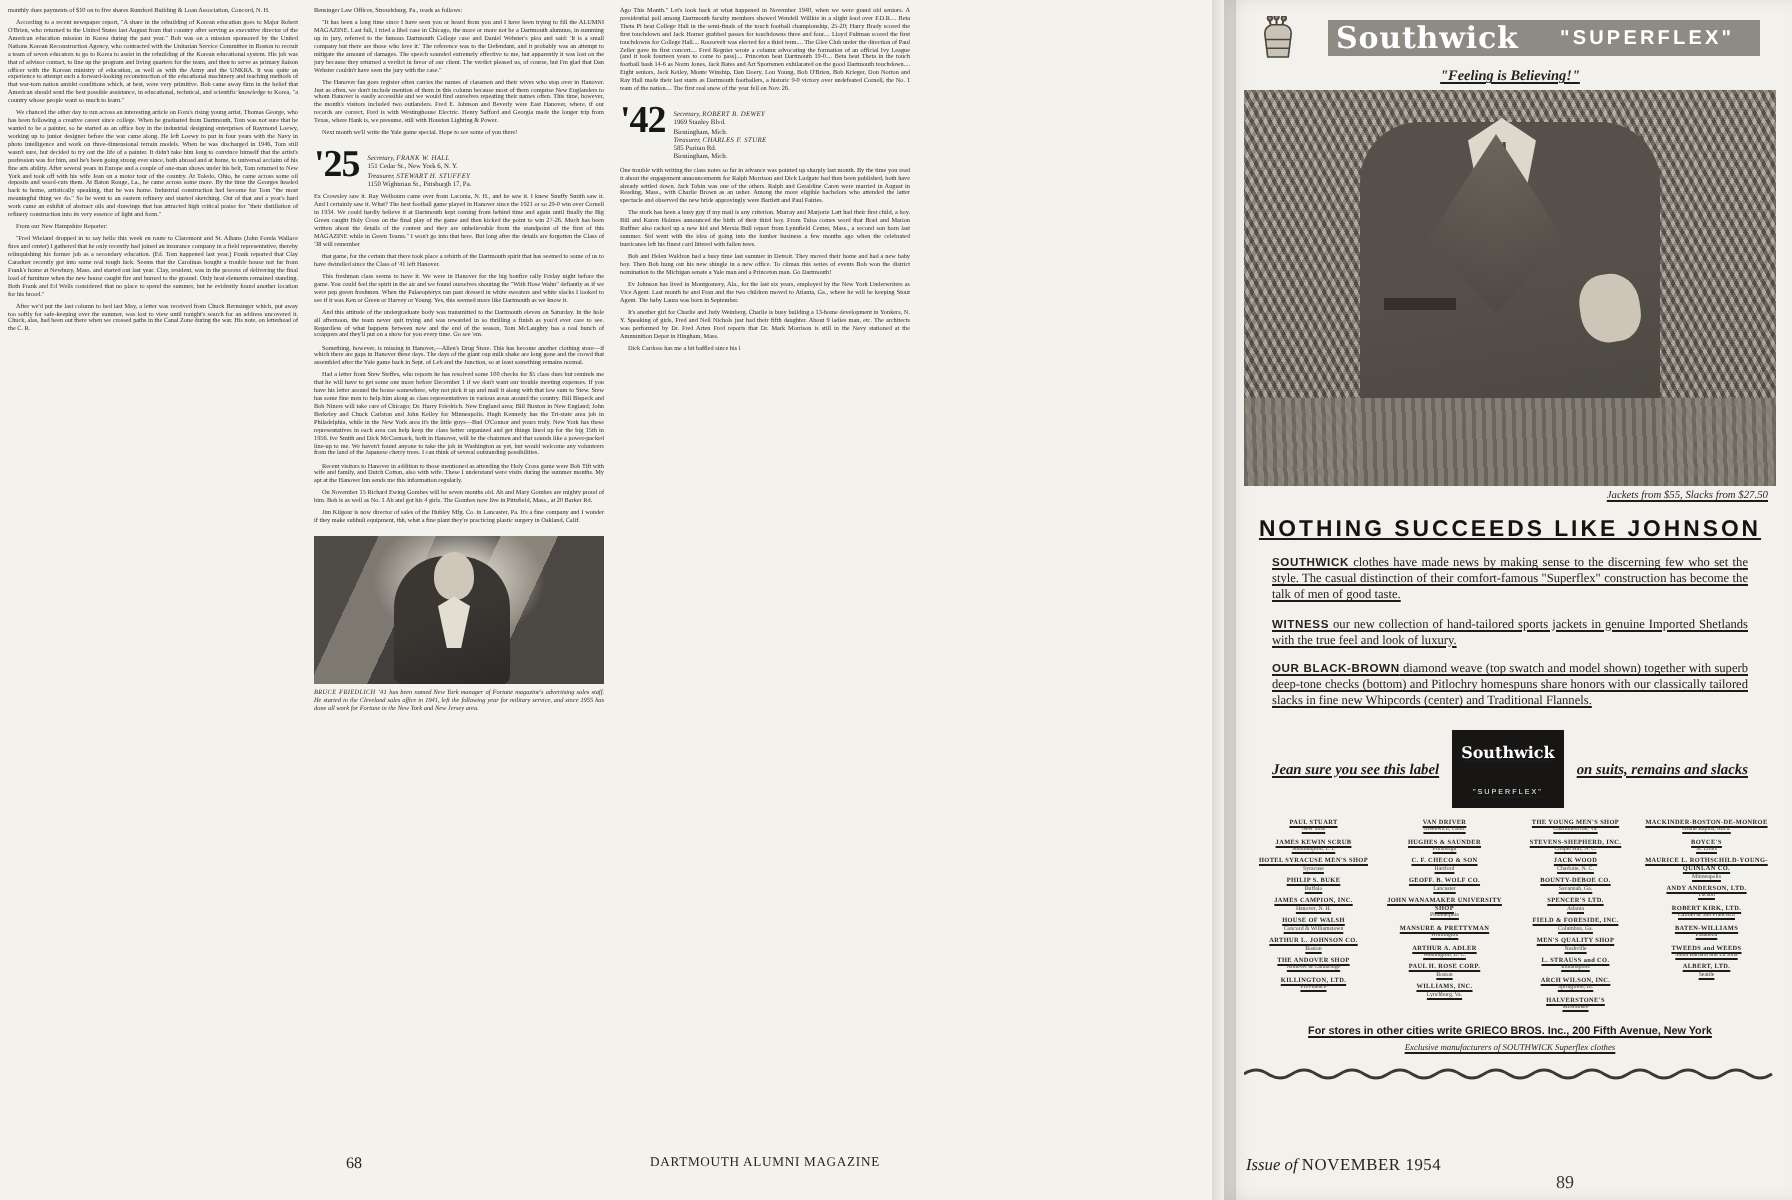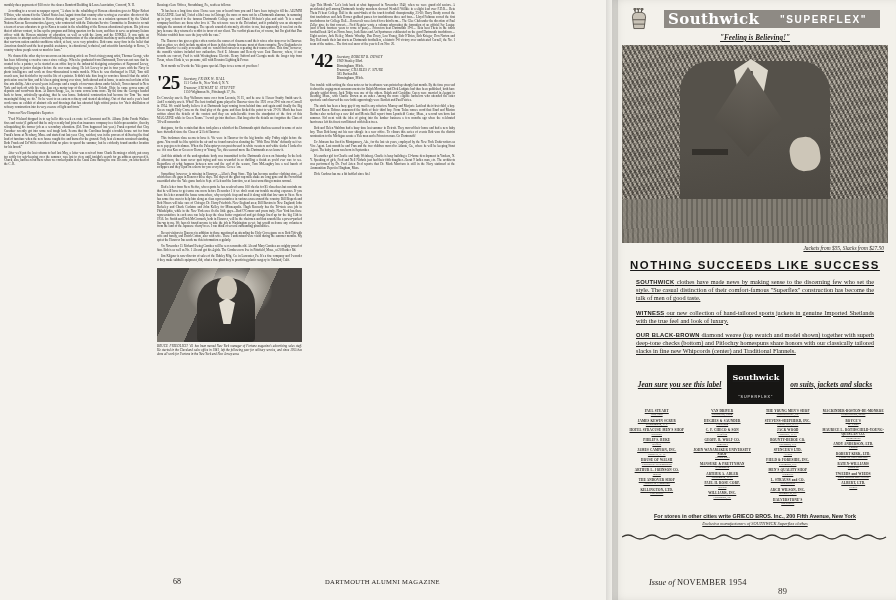--- a/index.html
+++ b/index.html
@@ -49,21 +49,21 @@
      background:#e3ded2;clip-path:polygon(50% 0,100% 18%,72% 100%,28% 100%,0 18%);}
   .cap{font-size:3.2px;line-height:4px;font-style:italic;text-align:justify;
      color:#2a2724;}
   .cap b{font-style:italic;font-weight:normal;letter-spacing:.2px;}
 
   
   .footer{position:absolute;bottom:14px;font-size:7.4px;color:#262321;}
   .pnum-left{left:173px;bottom:14px;font-size:8px;font-family:"Liberation Serif",serif;}
   .magtitle{left:325px;bottom:15px;font-size:6.6px;letter-spacing:.35px;
      font-variant:small-caps;}
-  .issue{left:649px;bottom:13px;font-size:8.4px;font-style:italic;}
+  .issue{left:623px;bottom:13px;font-size:8.4px;font-style:italic;}
   .issue .sc{font-variant:small-caps;font-style:normal;letter-spacing:.3px;}
   .pnum-right{left:778px;bottom:4px;font-size:9px;color:#3a3733;}
 
   
   .ad{position:absolute;left:622px;top:6px;width:266px;height:556px;text-decoration:underline;}
   .adtop{position:relative;height:24px;}
   .bagicon{position:absolute;left:2px;top:2px;width:30px;height:22px;}
   .brandbar{position:absolute;left:42px;top:4px;right:8px;height:18px;
      background:#8e8a84;}
   .brandbar:after{content:"";position:absolute;left:2px;top:2px;right:2px;bottom:2px;
@@ -249,39 +249,39 @@
       <div class="shirt"></div>
       <div class="tie"></div>
       <div class="lapelL"></div>
       <div class="lapelR"></div>
       <div class="pocket"></div>
       <div class="hand"></div>
       <div class="grass"></div>
     </div>
     <div class="pricecap">Jackets from $55, Slacks from $27.50</div>
 
-    <div class="adhead">NOTHING SUCCEEDS LIKE SUCCESS</div>
+    <div class="adhead">NOTHING SUCCEEDS LIKE JOHNSON</div>
 
     <p class="adp">
       <span class="lead">SOUTHWICK</span><span> clothes have made news by making sense to the discerning few who set the style. The casual distinction of their comfort-famous "Superflex" construction has become the talk of men of good taste.</span>
     </p>
     <p class="adp">
       <span class="lead">WITNESS</span><span> our new collection of hand-tailored sports jackets in genuine Imported Shetlands with the true feel and look of luxury.</span>
     </p>
     <p class="adp">
       <span class="lead">OUR BLACK-BROWN</span><span> diamond weave (top swatch and model shown) together with superb deep-tone checks (bottom) and Pitlochry homespuns share honors with our classically tailored slacks in fine new Whipcords (center) and Traditional Flannels.</span>
     </p>
 
     <div class="labelline">
       <span class="it">Jean sure you see this label</span>
       <span class="labelbox">
         <span class="n">Southwick</span><br>
         <span class="s">"SUPERFLEX"</span>
       </span>
-      <span class="it">on suits, jackets and slacks</span>
+      <span class="it">on suits, remains and slacks</span>
     </div>
 
     <div class="stores">
       <div class="stcol" id="sc0">
           <div class="store">
             <div class="nm">PAUL STUART</div>
             <div class="ct">New York</div>
           </div>
           <div class="store">
             <div class="nm">JAMES KEWIN SCRUB</div>

